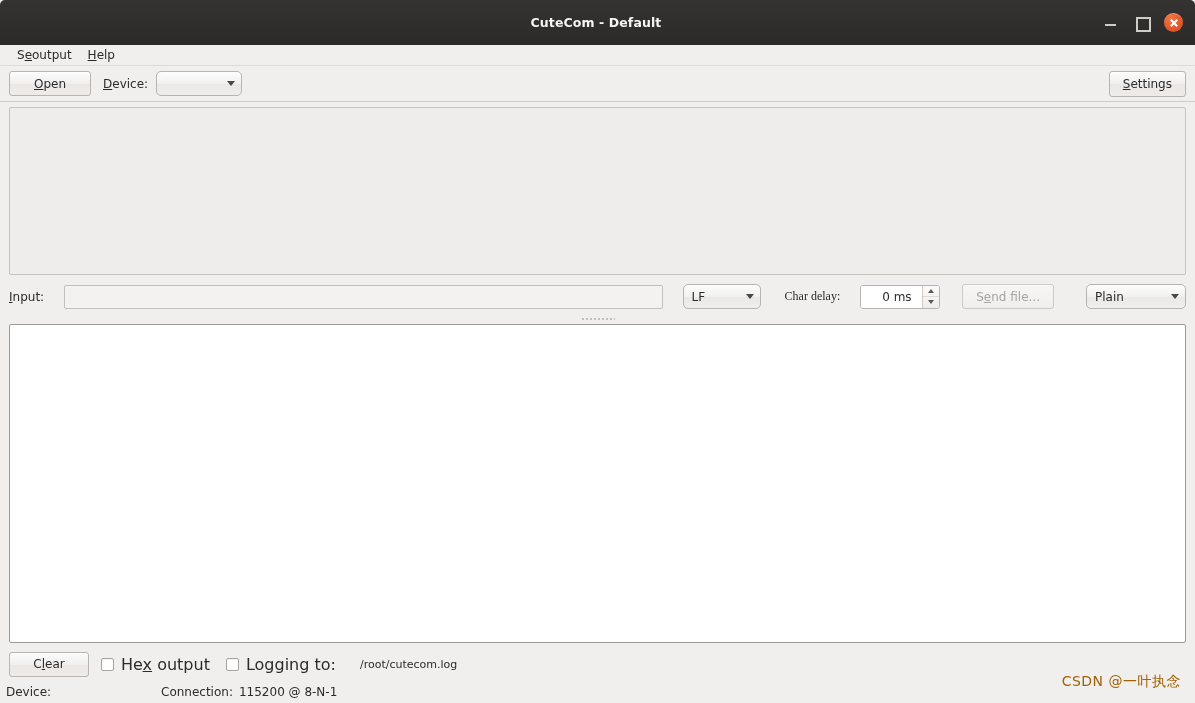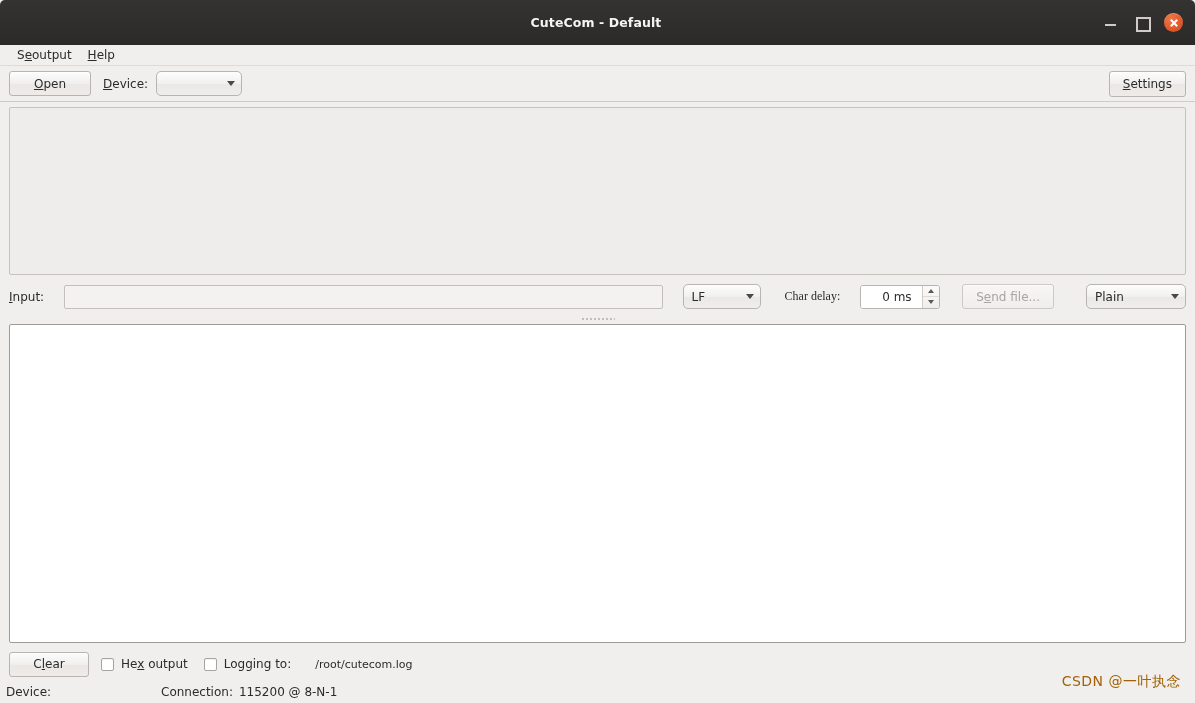--- a/index.html
+++ b/index.html
@@ -228,21 +228,21 @@
   .bottom-row {
     height: 34px; min-height: 34px;
     display: flex; align-items: center;
     margin-top: 4px;
   }
   .btn-clear { min-width: 80px; margin-right: 12px; }
   .checkwrap {
     display: inline-flex; align-items: center;
     margin-right: 16px;
     cursor: pointer;
-    font-size: 12px;
+    font-size: 16px;
   }
   .checkbox {
     width: 13px; height: 13px;
     border: 1px solid #a7a3a0;
     border-radius: 2px;
     background: #ffffff;
     margin-right: 7px;
     box-shadow: inset 0 1px 1px rgba(0,0,0,0.05);
   }
   .logpath { margin-left: 8px; font-size: 11px; color: #2b2b2b; }

